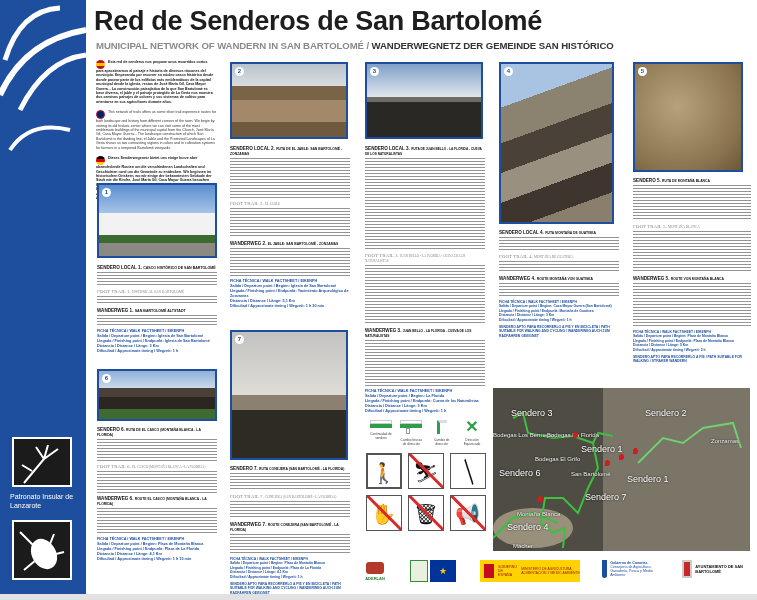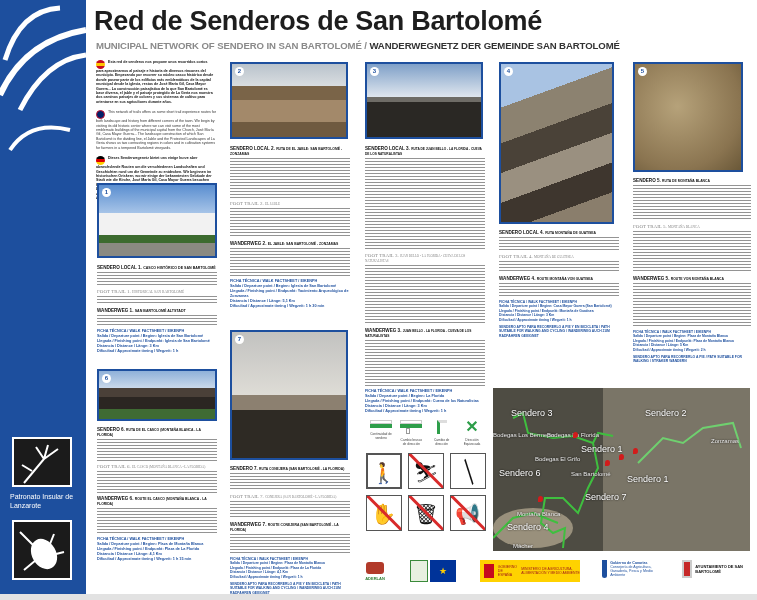--- a/index.html
+++ b/index.html
@@ -57,21 +57,21 @@
   <div class="org">Patronato Insular de Lanzarote</div>
   <div class="logo2">
     <svg width="56" height="56" viewBox="0 0 56 56">
         <ellipse cx="30" cy="32" rx="12" ry="16" fill="#fff" transform="rotate(-30 30 32)"></ellipse>
         <path d="M6 10 L20 24 M10 48 L22 38 M40 12 L36 22 M50 30 L42 32" stroke="#fff" stroke-width="2"></path>
       </svg>
   </div>
 </div>
 
 <h1 class="title">Red de Senderos de San Bartolomé</h1>
-<div class="subtitle"><span>MUNICIPAL NETWORK OF SENDERO IN SAN BARTOLOMÉ /</span><span class="de"> WANDERWEGNETZ DER GEMEINDE SAN BARTOLOMÉ</span></div>
+<div class="subtitle"><span>MUNICIPAL NETWORK OF WANDERN IN SAN BARTOLOMÉ /</span><span class="de"> WANDERWEGNETZ DER GEMEINDE SAN HISTÓRICO</span></div>
 
 <div class="intro">
   <div class="para bold"><span class="flag" style="background:linear-gradient(#c60b1e 30%,#ffc400 30% 70%,#c60b1e 70%)"></span><span>Esta red de senderos nos propone unos recorridos cortos para aproximarnos al paisaje e historia de diversos rincones del municipio. Empezando por recorrer su núcleo casco histórico desde donde pasear parte de los edificios más emblemáticos de la capital municipal desde la iglesia, restos de José María Gil, Casa Mayor Guerra... La construcción paisajística de la que San Bartolomé es base diversa, el jable y el paisaje protegido de La Geria nos muestra dos caminos paisajes de colores y sus sistemas de cultivo para orientarse en sus agricultores durante años.</span></div>
   <div class="para"><span class="flag" style="background:#012169;border:1px solid #c8102e"></span><span>This network of trails offers us some short trail experience routes for both landscape and history from different corners of the town. We begin by visiting its old historic center where we can visit some of the most emblematic buildings of the municipal capital from the Church, José María Gil, Casa Mayor Guerra... The landscape construction of which San Bartolomé is the dividing line, el Jable and the Protected Landscapes of La Geria shows us two contrasting regions in colors and in cultivation systems for farmers in a tempered Bartolomé vineyards.</span></div>
   <div class="para bold"><span class="flag" style="background:linear-gradient(#000 33%,#dd0000 33% 66%,#ffce00 66%)"></span><span>Dieses Senderwegenetz bietet uns einige kurze aber abwechslende Routen um die verschiedenen Landschaften und Geschichten rund um die Gemeinde zu entdecken. Wir beginnen im historischen Ortskern, wo wir einige der bekanntesten Gebäude der Stadt wie die Kirche, José María Gil, Casa Mayor Guerra besuchen können. Die Lage von San Bartolomé, die verschiedenen Landschaften und das Landschaftsschutzgebiet La Geria zeigen uns zwei unterschiedliche Landschaften mit verschiedenen Anbaumethoden.</span></div>
 </div>
 
 <div class="photo" style="left:97px;top:183px;width:120px;height:75px;background:linear-gradient(#5a8ed0,#a8c5e8 40%,#f2f2f2 40% 70%,#3c6b2f 70% 82%,#8a8a82 82%)">
   <span class="num">1</span>
 </div>

